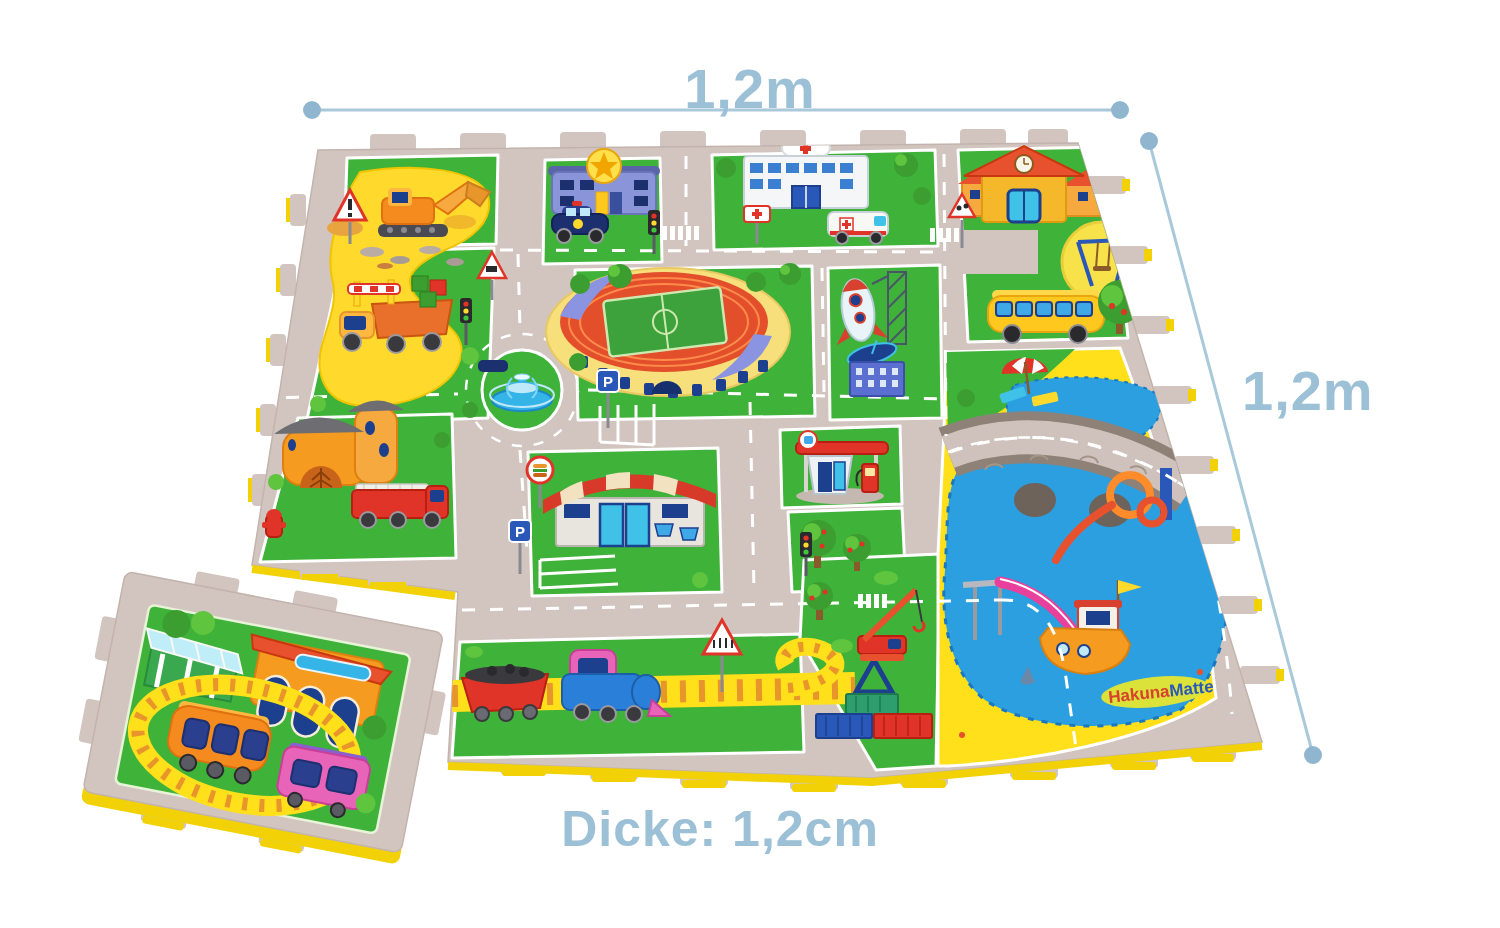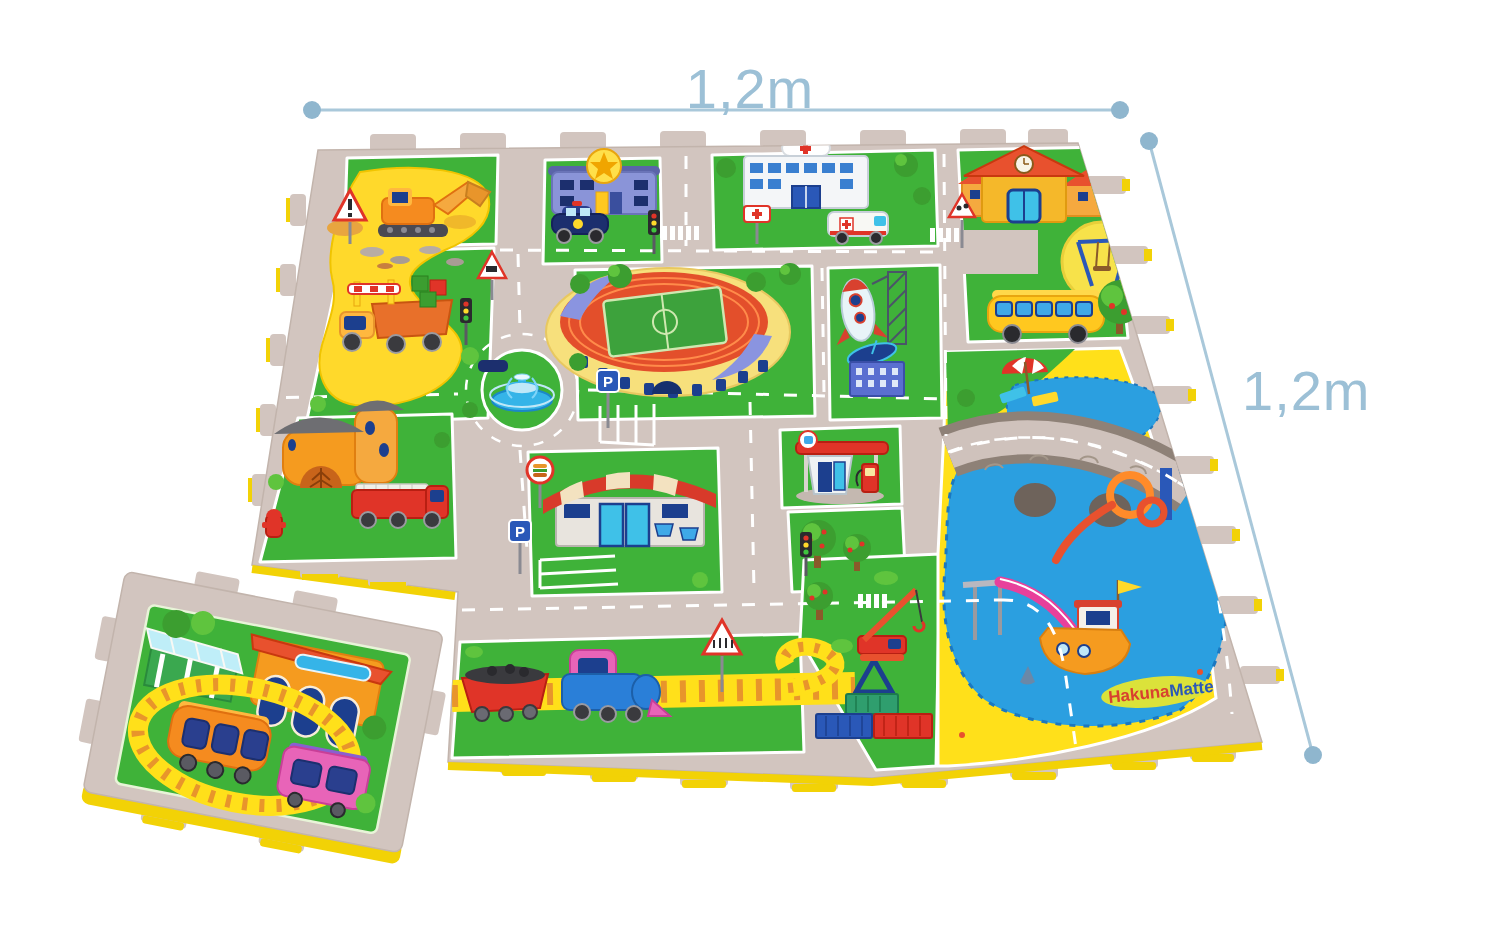--- a/index.html
+++ b/index.html
@@ -1,19 +1,19 @@
 <!DOCTYPE html>
 <html><head>
 <meta charset="utf-8">
 <style>
   html,body{margin:0;padding:0;background:#ffffff;}
   #stage{position:relative;width:1500px;height:928px;background:#ffffff;overflow:hidden;
          font-family:"Liberation Sans",sans-serif;}
   #scene{position:absolute;left:0;top:0;}
-  .dim-label{position:absolute;font-weight:400;color:#9cc0d6;letter-spacing:1px;}
+  .dim-label{position:absolute;font-weight:700;color:#9cc0d6;letter-spacing:1px;}
   .dim-label.top{left:640px;top:56px;font-size:56px;width:220px;text-align:center;}
   .dim-label.right{left:1242px;top:358px;font-size:56px;}
   .dim-label.bottom{left:520px;top:800px;font-size:50px;width:400px;text-align:center;}
 </style>
 </head>
 <body>
 
 <div id="stage">
 
 <svg id="scene" width="1500" height="928" viewBox="0 0 1500 928">
@@ -749,14 +749,15 @@
   </g>
   <g>
     <line x1="1149" y1="141" x2="1313" y2="755" stroke="#a9c8da" stroke-width="3"></line>
     <circle cx="1149" cy="141" r="9" fill="#8fb6ce"></circle>
     <circle cx="1313" cy="755" r="9" fill="#8fb6ce"></circle>
   </g>
 </svg>
 
 <div class="dim-label top">1,2m</div>
 <div class="dim-label right">1,2m</div>
+<div class="dim-label bottom">Dicke: 1,2cm</div>
 
 </div>
 
 </body></html>

